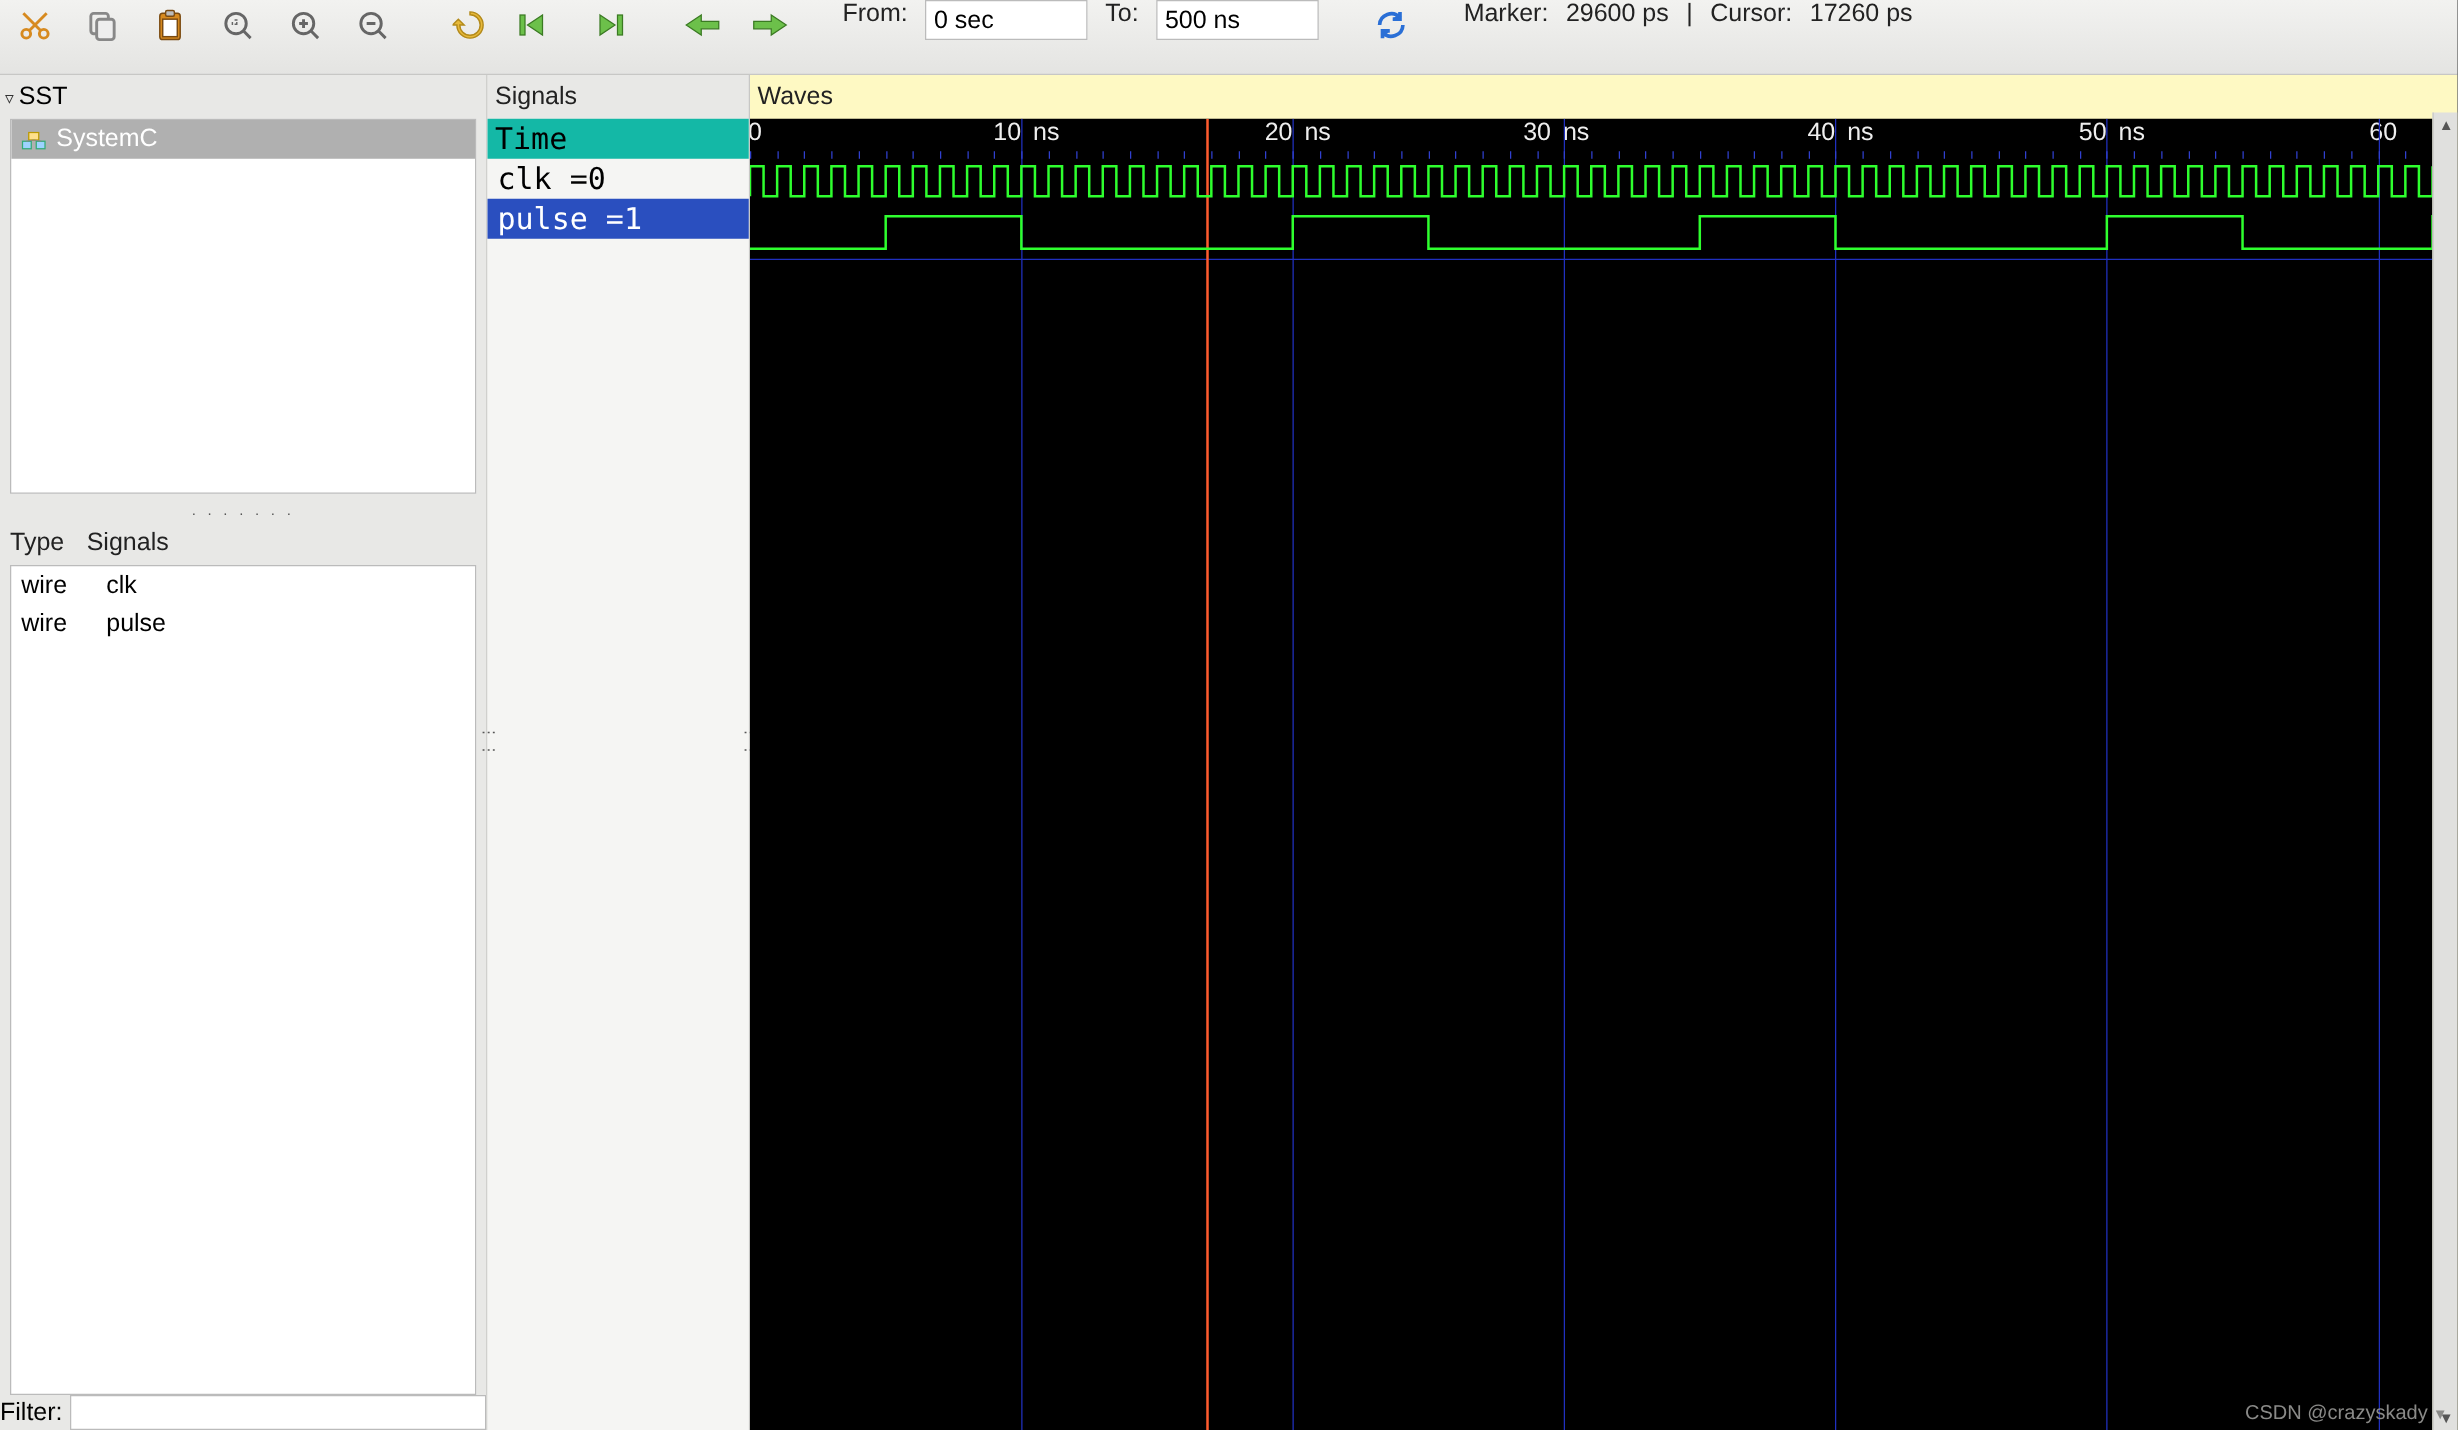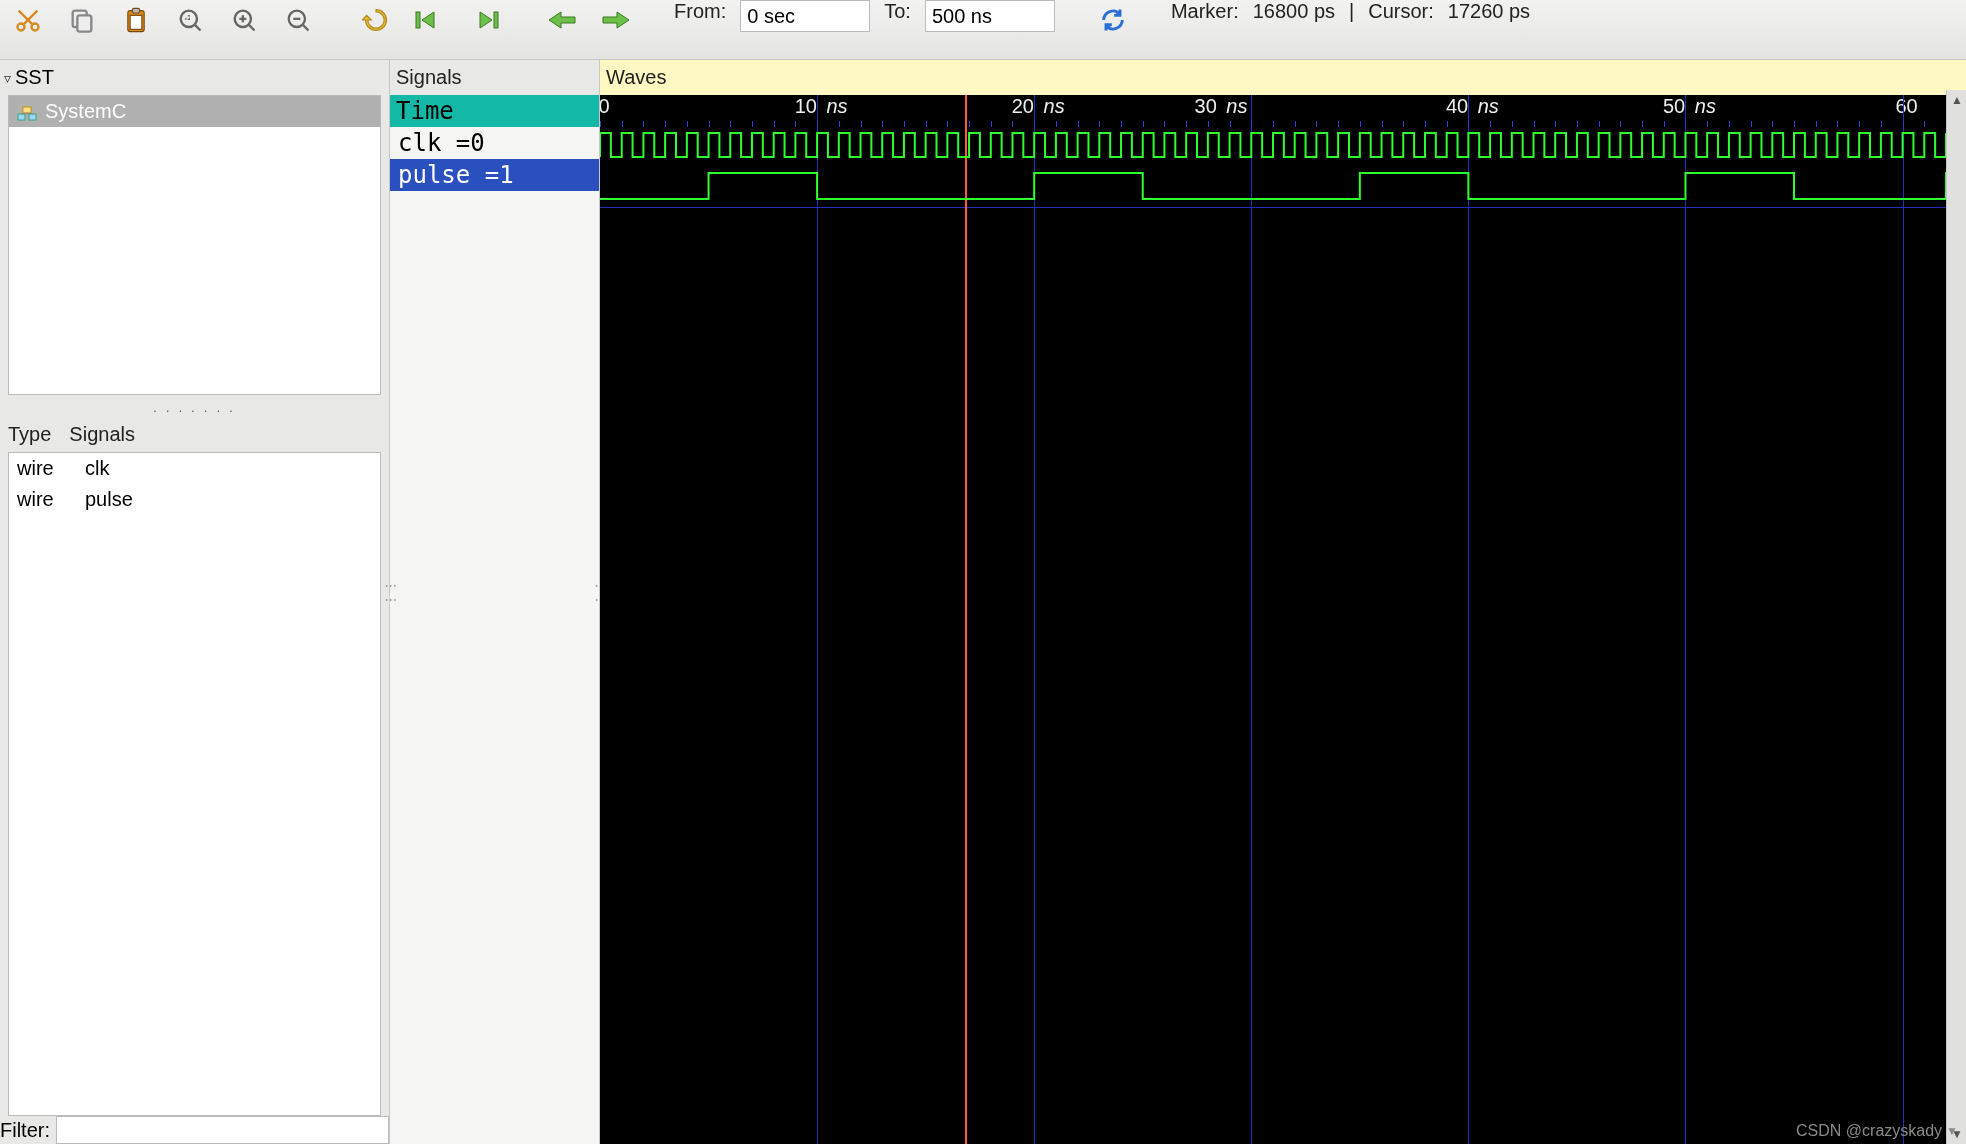--- a/index.html
+++ b/index.html
@@ -153,21 +153,21 @@
     font-size:12px;color:#555;letter-spacing:2px;
     cursor:ew-resize;
   }
   
   .tick-label {
     position:absolute;top:0;
     color:#eee;font-size:20px;
     transform:translateX(-50%);
     white-space:nowrap;
   }
-  .tick-label .unit { margin-left:4px;font-style:italic; }
+  .tick-label .unit { margin-left:4px; }
   .vgrid {
     position:absolute;top:0;bottom:0;
     width:1px;background:#2030c0;
   }
   .hgrid {
     position:absolute;left:0;right:0;
     height:1px;background:#2030c0;
   }
   .marker-line {
     position:absolute;top:0;bottom:0;width:2px;background:#ff5b2e;
@@ -276,21 +276,21 @@
   <input class="txt-input" value="500 ns" style="">
   <div class="gap"></div>
   <div class="tool-btn">
     <svg width="28" height="28" viewBox="0 0 24 24" fill="none" stroke="#2a6fd6" stroke-width="2.5">
         <path d="M4 12 a8 8 0 0 1 14 -5 M20 12 a8 8 0 0 1 -14 5"></path>
         <path d="M18 3 v5 h-5 M6 21 v-5 h5" fill="#2a6fd6"></path>
       </svg>
   </div>
   <div class="gap"></div>
   <span class="status-txt">Marker:</span>
-  <span class="status-txt">16800 ps</span>
+  <span class="status-txt">29600 ps</span>
   <span class="status-txt">|</span>
   <span class="status-txt">Cursor:</span>
   <span class="status-txt">17260 ps</span>
 </div>
 
 <div class="main">
 
   <div class="sst-panel">
     <div class="sst-title-row">
       <span class="tri">▿</span>
@@ -344,21 +344,21 @@
   <div class="waves-panel">
     <div class="vdots2">⋮⋮</div>
     <div class="panel-title">Waves</div>
     <div class="wave-canvas" id="wave-canvas">
 
     <div class="tick-label" style="left: 4px;"><span>0</span></div>
         <div class="tick-label" style="left: 221.097px;"><span>10</span> <span class="unit">ns</span></div>
         <div class="vgrid" style="left: 217.097px;"></div>
         <div class="tick-label" style="left: 438.194px;"><span>20</span> <span class="unit">ns</span></div>
         <div class="vgrid" style="left: 434.194px;"></div>
-        <div class="tick-label" style="left: 621px; text-align: center;"><span>30</span> <span class="unit">ns</span></div>
+        <div class="tick-label" style="left: 645px; text-align: center;"><span>30</span> <span class="unit">ns</span></div>
         <div class="vgrid" style="left: 651.29px;"></div>
         <div class="tick-label" style="left: 872.387px;"><span>40</span> <span class="unit">ns</span></div>
         <div class="vgrid" style="left: 868.387px;"></div>
         <div class="tick-label" style="left: 1089.48px;"><span>50</span> <span class="unit">ns</span></div>
         <div class="vgrid" style="left: 1085.48px;"></div>
         <div class="tick-label" style="left: 1306.58px;"><span>60</span></div>
         <div class="vgrid" style="left: 1302.58px;"></div>
         <div style="position: absolute; left: 0px; right: 0px; top: 26px; height: 8px;">
           <div style="position:absolute;left:0px;top:0;width:1px;height:6px;background:#3040d0"></div>
           <div style="position:absolute;left:21.70967741935484px;top:0;width:1px;height:6px;background:#3040d0"></div>

